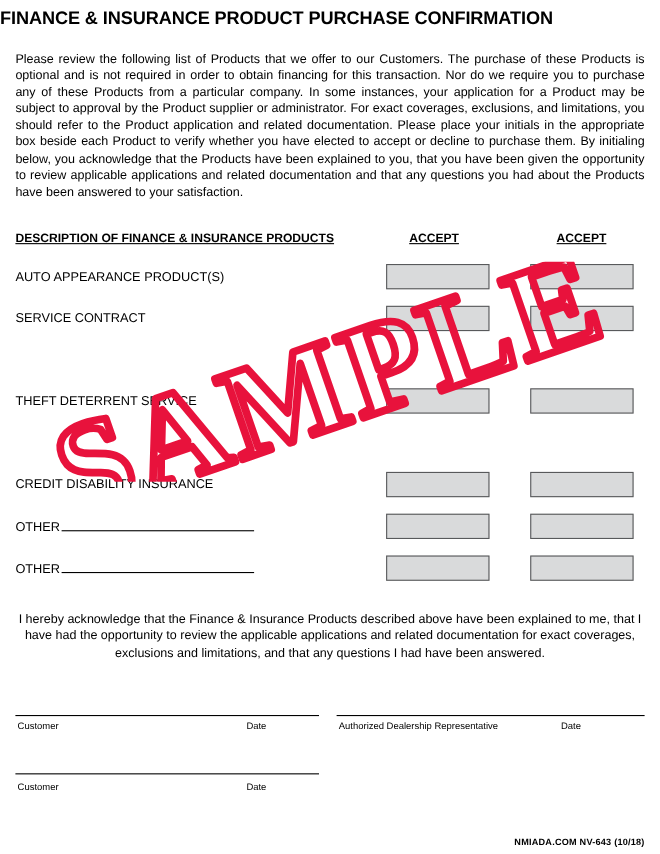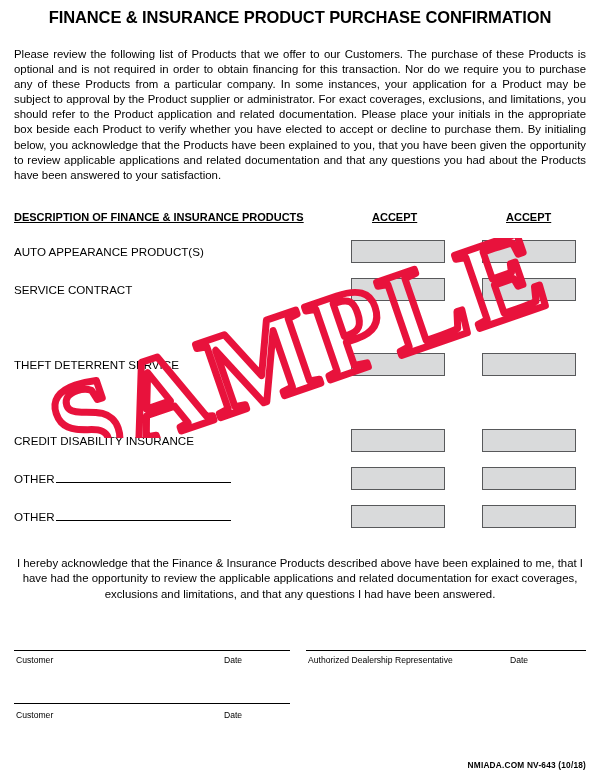--- a/index.html
+++ b/index.html
@@ -17,21 +17,20 @@
     height: 776px;
     background: #ffffff;
     overflow: hidden;
     box-sizing: border-box;
   }
   .doc-title {
     position: absolute;
     left: 0;
     top: 8px;
     width: 600px;
-    text-align: center;
     font-size: 16.5px;
     font-weight: bold;
     letter-spacing: -0.1px;
   }
   .intro {
     position: absolute;
     left: 14px;
     top: 47px;
     width: 572px;
     font-size: 11.4px;

